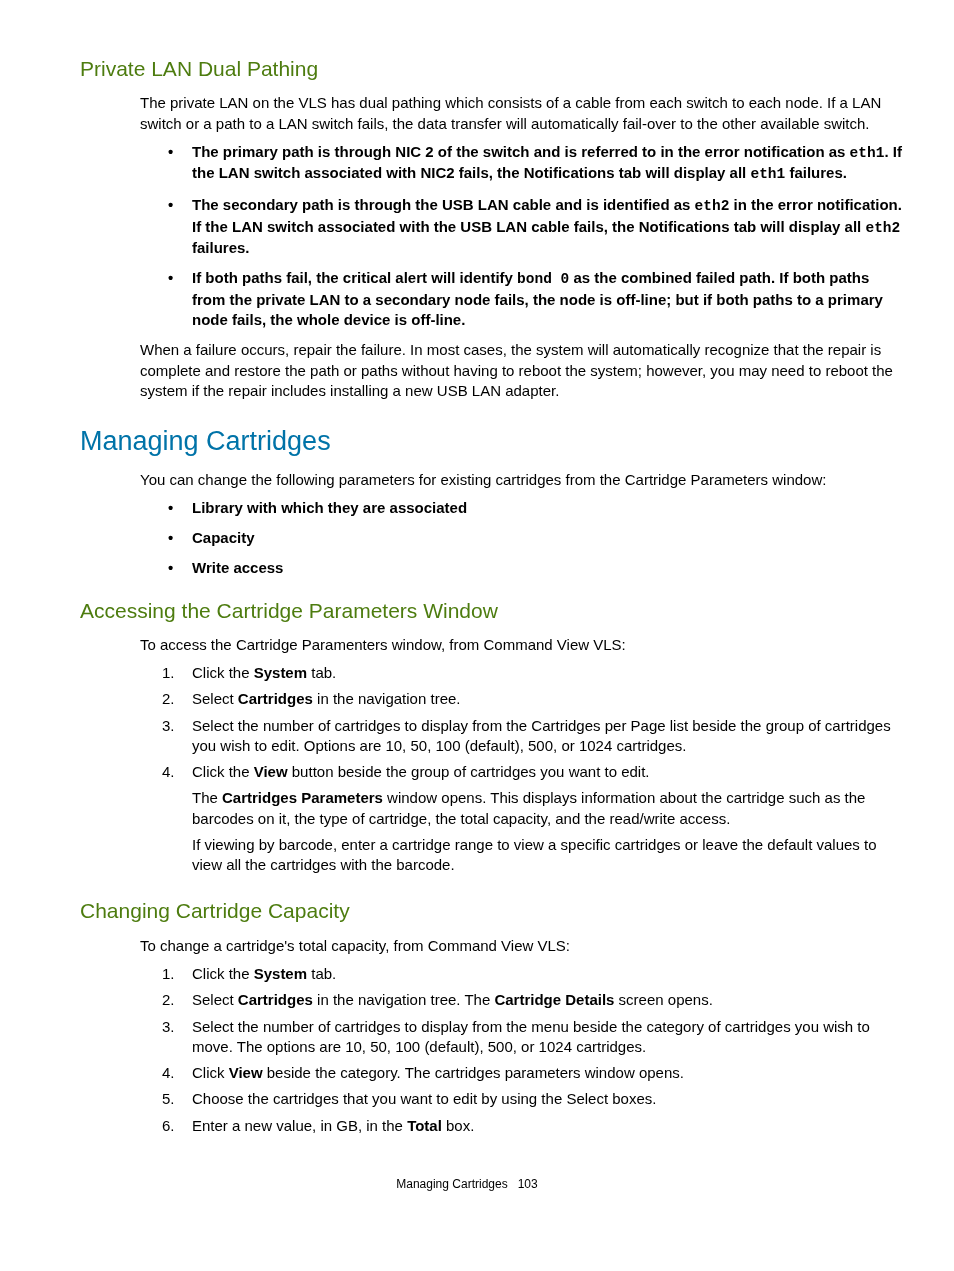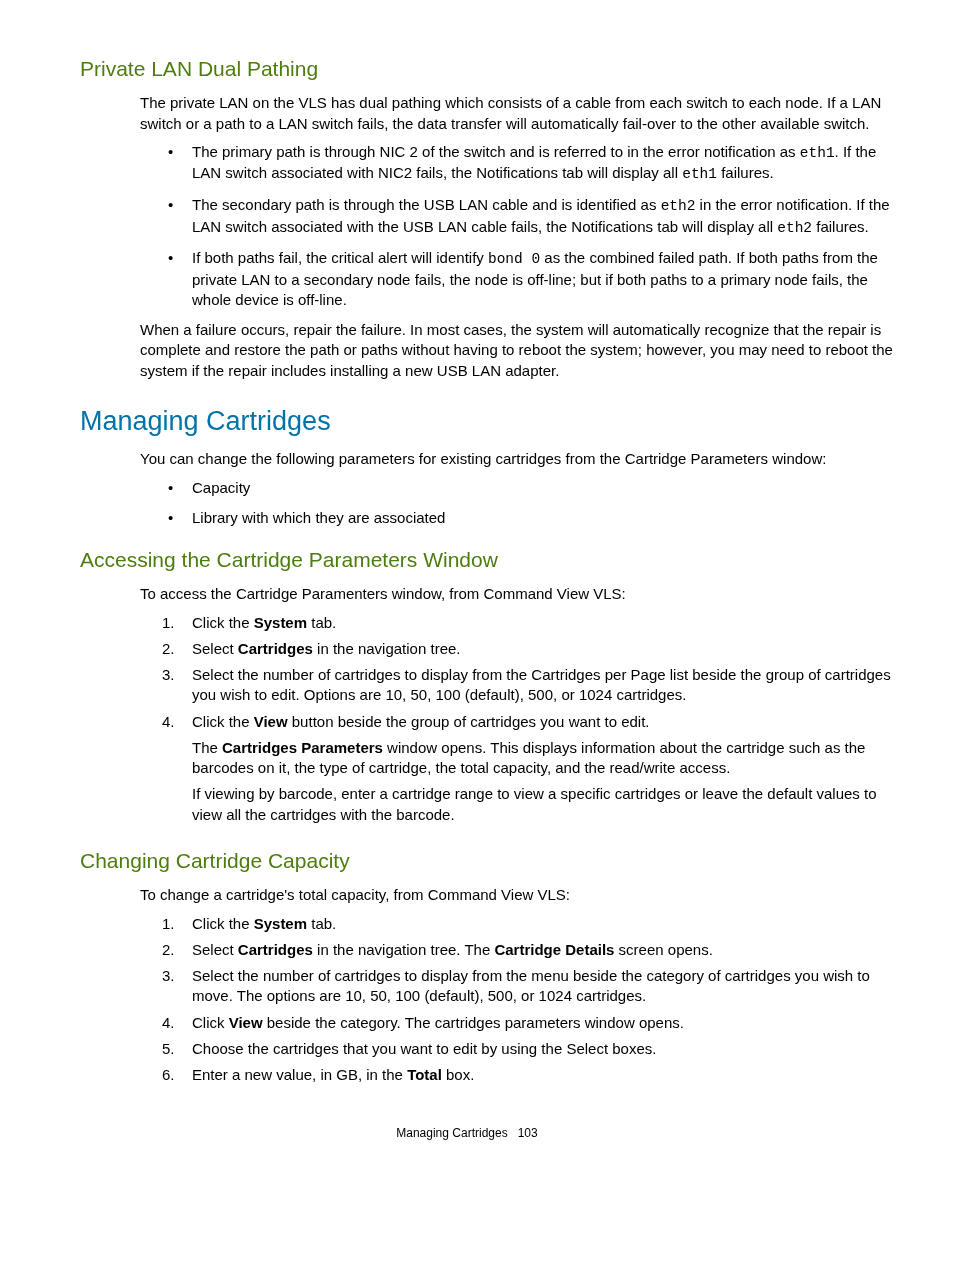--- a/index.html
+++ b/index.html
@@ -32,20 +32,21 @@
     .body-text {
       margin-left: 110px;
       margin-right: 20px;
       margin-bottom: 8px;
     }
     ul.bullets {
       margin-left: 126px;
       margin-right: 20px;
       list-style: none;
       margin-bottom: 8px;
+      font-weight: bold;
     }
     ul.bullets > li {
       position: relative;
       padding-left: 36px;
       margin-bottom: 10px;
     }
     ul.bullets > li::before {
       content: "•";
       position: absolute;
       left: 12px;
@@ -90,22 +91,23 @@
 <ul class="bullets">
   <li><span>The primary path is through NIC 2 of the switch and is referred to in the error notification as </span><code>eth1</code><span>. If the LAN switch associated with NIC2 fails, the Notifications tab will display all </span><code>eth1</code><span> failures.</span></li>
   <li><span>The secondary path is through the USB LAN cable and is identified as </span><code>eth2</code><span> in the error notification. If the LAN switch associated with the USB LAN cable fails, the Notifications tab will display all </span><code>eth2</code><span> failures.</span></li>
   <li><span>If both paths fail, the critical alert will identify </span><code>bond 0</code><span> as the combined failed path. If both paths from the private LAN to a secondary node fails, the node is off-line; but if both paths to a primary node fails, the whole device is off-line.</span></li>
 </ul>
 <p class="body-text">When a failure occurs, repair the failure. In most cases, the system will automatically recognize that the repair is complete and restore the path or paths without having to reboot the system; however, you may need to reboot the system if the repair includes installing a new USB LAN adapter.</p>
 
 <h1 class="mainhead">Managing Cartridges</h1>
 <p class="body-text">You can change the following parameters for existing cartridges from the Cartridge Parameters window:</p>
 <ul class="bullets">
+  <li>Library with which they are associated</li>
   <li>Capacity</li>
-  <li>Library with which they are associated</li>
+  <li>Write access</li>
 </ul>
 
 <h2 class="subhead" style="margin-top:18px">Accessing the Cartridge Parameters Window</h2>
 <p class="body-text">To access the Cartridge Paramenters window, from Command View VLS:</p>
 <ol class="numbers">
   <li><span>Click the </span><b>System</b><span> tab.</span></li>
   <li><span>Select </span><b>Cartridges</b><span> in the navigation tree.</span>
   </li>
   <li>Select the number of cartridges to display from the Cartridges per Page list beside the group of cartridges you wish to edit. Options are 10, 50, 100 (default), 500, or 1024 cartridges.</li>
   <li><span>Click the </span><b>View</b><span> button beside the group of cartridges you want to edit.</span>

